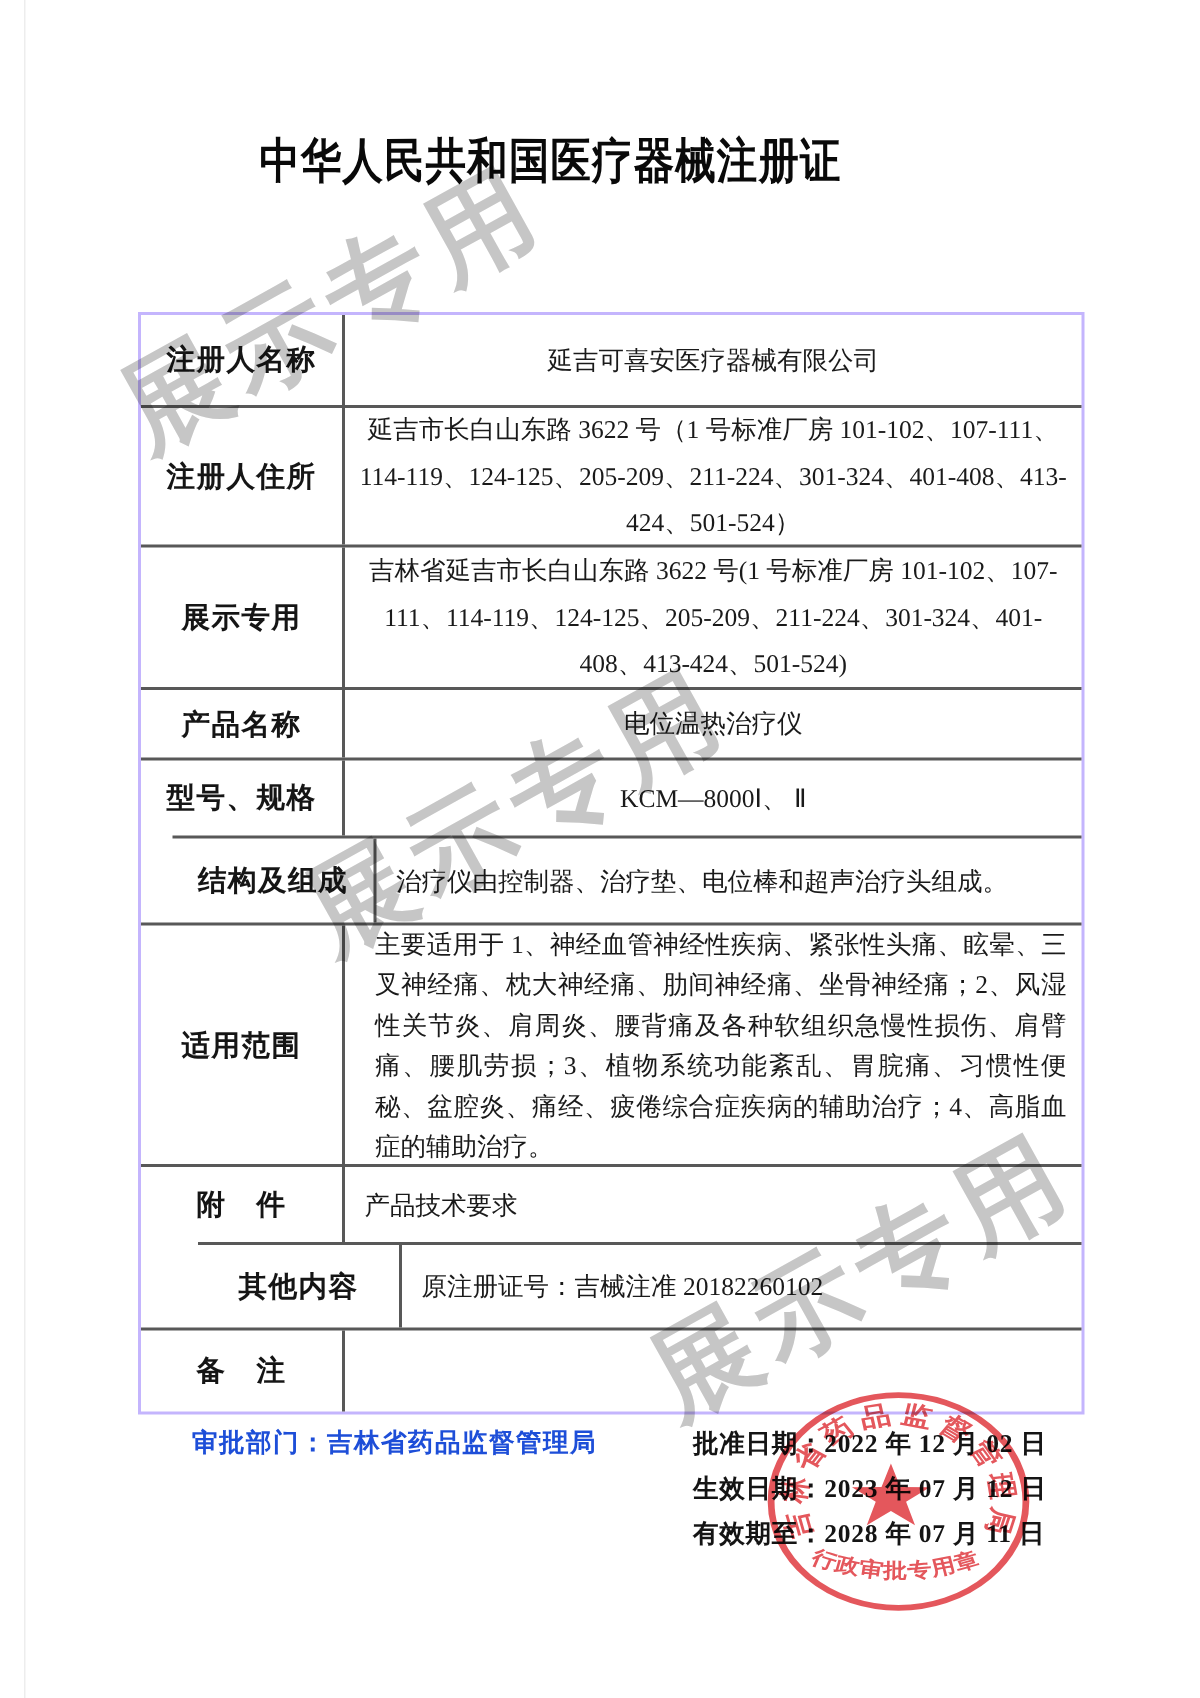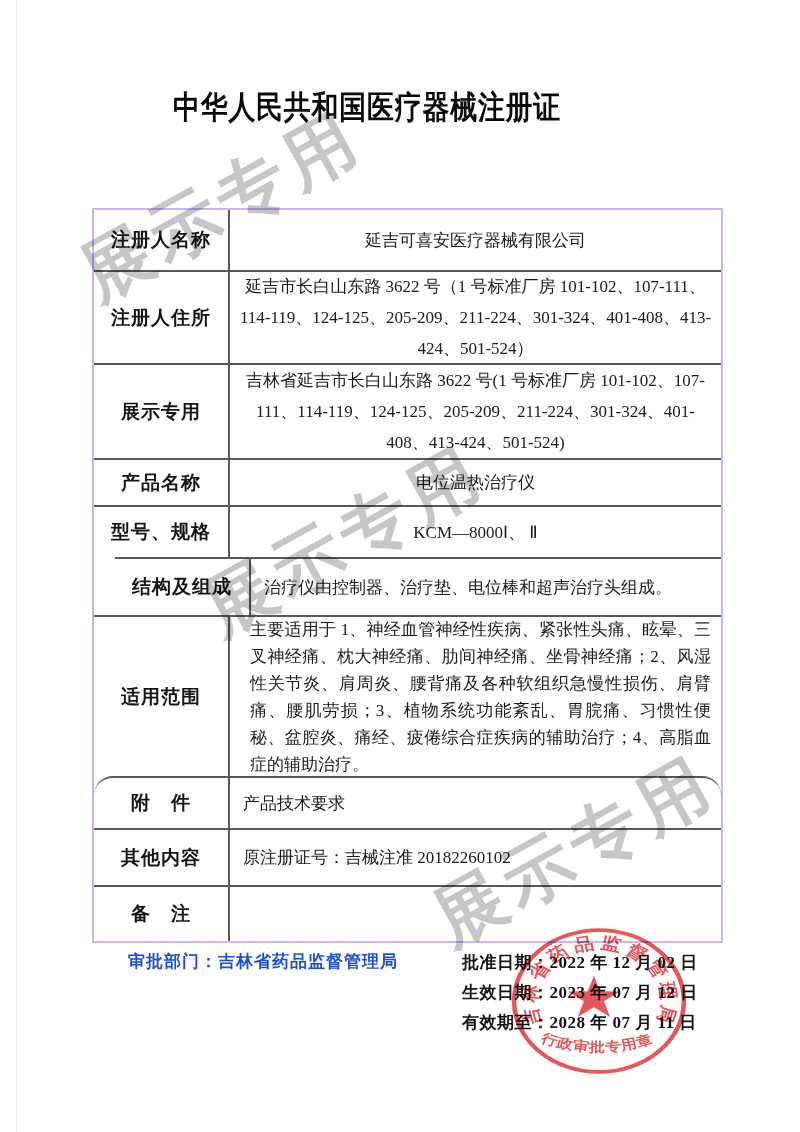--- a/index.html
+++ b/index.html
@@ -76,22 +76,22 @@
     flex:1;
     display:flex;align-items:center;
     font-size:17px;color:#1a1a1a;
     box-sizing:border-box;
   }
   .val.center{justify-content:center;text-align:center;padding:2px 8px;}
   .val.left{justify-content:flex-start;text-align:center;padding:2px 10px 2px 13px;}
   .val.addr{line-height:31px;}
   .val.scope{line-height:27px;text-align:justify;padding-left:20px;}
   .r0{height:60px;} .r1{height:93px;} .r2{height:95px;} .r3{height:47px;}
-  .r4{height:52px;} .r5{height:58px;margin-left:21px;} .r6{height:161px;} .r7{height:52px;border-radius:19px;}
-  .r8{height:57px;} .r9{height:56px;}
+  .r4{height:52px;} .r5{height:58px;margin-left:21px;} .r6{height:161px;} .r7{height:52px;}
+  .r8{height:57px;margin-left:38px;} .r9{height:56px;}
   
   .dept{
     position:absolute;left:128px;top:950px;
     font-size:17px;font-weight:bold;color:#1d4ed8;
     letter-spacing:1px;
   }
   .dates{
     position:absolute;left:462px;top:948px;
     font-size:17px;font-weight:bold;color:#141414;
     line-height:30px;

